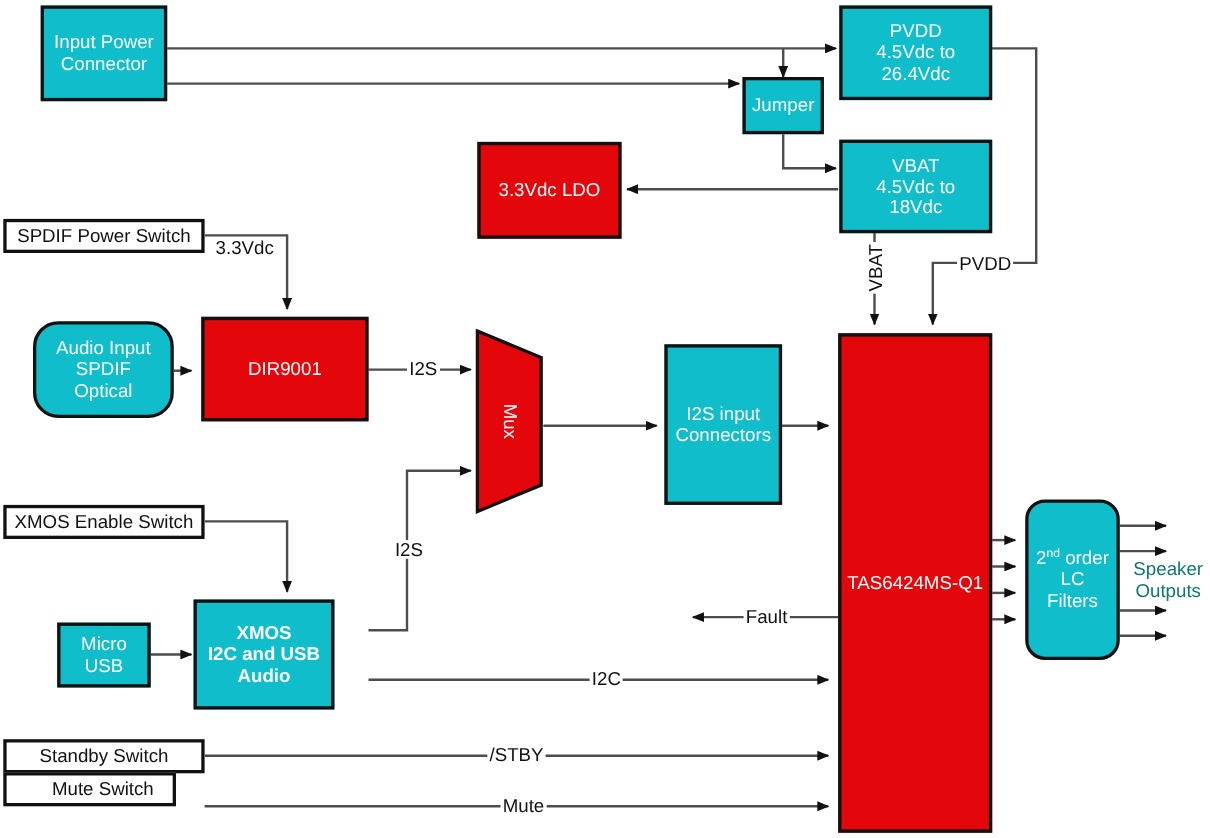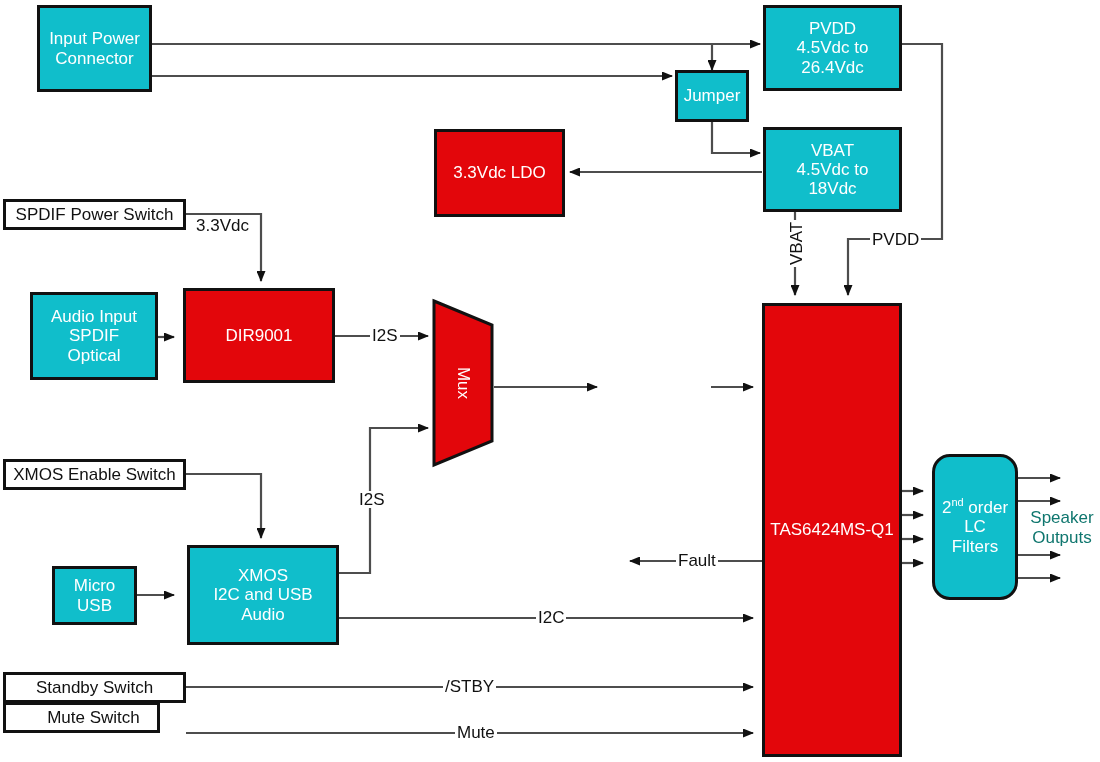--- a/index.html
+++ b/index.html
@@ -106,41 +106,45 @@
   <div class="blk cy" style="left:763px;top:127px;width:139px;height:85px;">
     <span>VBAT</span>
     <span>4.5Vdc to</span>
     <span>18Vdc</span>
   </div>
 
   <div class="blk rd" style="left:434px;top:129px;width:131px;height:88px;">
     <span>3.3Vdc LDO</span>
   </div>
 
-  <div class="blk cy" style="left:30px;top:292px;width:128px;height:88px;">
+  <div class="blk cy" style="left:30px;top:292px;width:128px;height:88px;border-radius:23px;">
     <span>Audio Input</span>
     <span>SPDIF</span>
     <span>Optical</span>
   </div>
 
   <div class="blk rd" style="left:183px;top:288px;width:152px;height:95px;">
     <span>DIR9001</span>
   </div>
 
   <div style="position:absolute;left:434px;top:301px;width:58px;height:164px;display:flex;align-items:center;justify-content:center;color:#ffffff;font-size:17px;">
     <span class="vtext">Mux</span>
   </div>
 
+  <div class="blk cy" style="left:604px;top:313px;width:107px;height:146px;">
+    <span>I2S input</span>
+    <span>Connectors</span>
+  </div>
 
   <div class="blk cy" style="left:52px;top:566px;width:85px;height:59px;">
     <span>Micro</span>
     <span>USB</span>
   </div>
 
-  <div class="blk cy" style="left:187px;top:545px;width:152px;height:100px;">
+  <div class="blk cy" style="left:176px;top:545px;width:128px;height:100px;font-weight:bold;">
     <span>XMOS</span>
     <span>I2C and USB</span>
     <span>Audio</span>
   </div>
 
   <div class="blk rd" style="left:762px;top:303px;width:140px;height:454px;">
     <span>TAS6424MS-Q1</span>
   </div>
 
   <div class="blk cy" style="left:932px;top:454px;width:86px;height:146px;border-radius:18px;">

